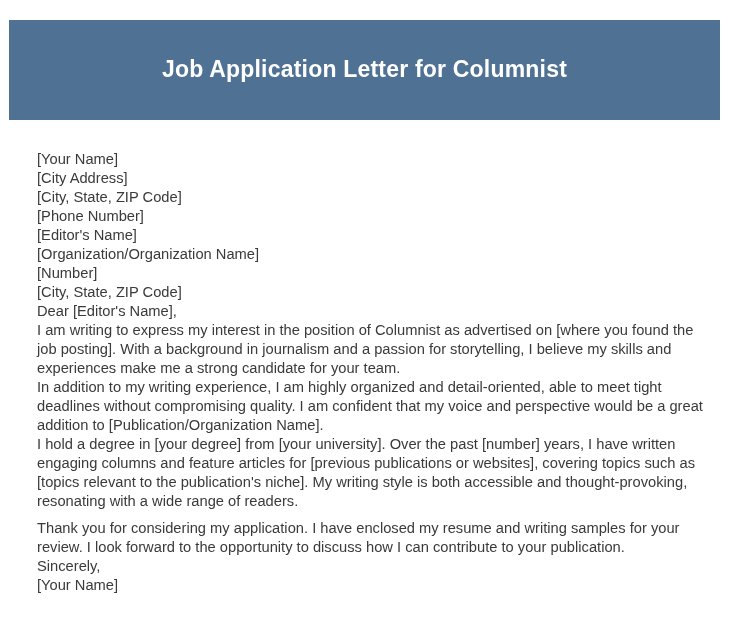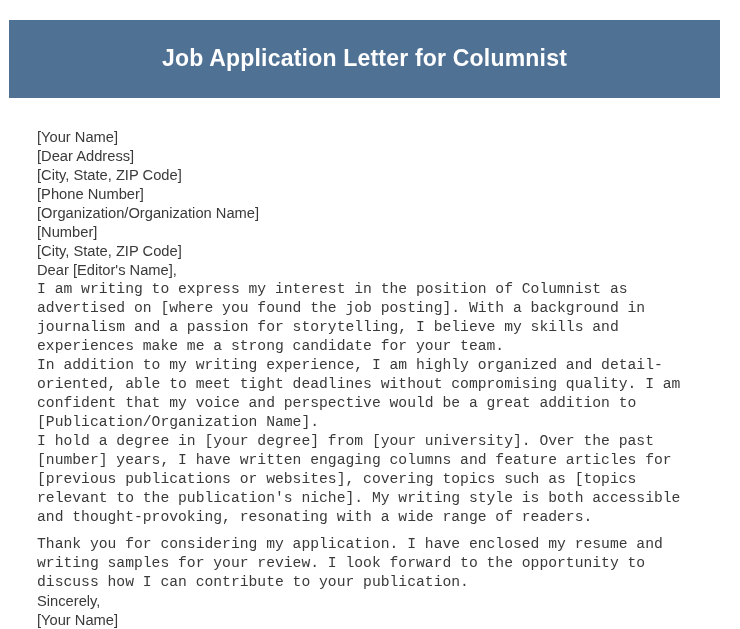--- a/index.html
+++ b/index.html
@@ -15,21 +15,21 @@
     overflow: hidden;
   }
   .page {
     position: relative;
     width: 740px;
     height: 629px;
     box-sizing: border-box;
   }
   .header-banner {
     margin: 20px 20px 0 9px;
-    height: 78px;
+    height: 100px;
     background: #4f7194;
     display: flex;
     align-items: center;
     justify-content: center;
   }
   .header-title {
     color: #ffffff;
     font-size: 23px;
     font-weight: bold;
     letter-spacing: 0.2px;
@@ -43,45 +43,45 @@
     line-height: 19px;
     color: #3a3a3a;
   }
   .line {
     white-space: pre-wrap;
   }
   .para {
     margin: 0;
     padding: 0;
     text-align: left;
-    font-family: Liberation Mono, monospace;
   }
   .spacer-sm {
     height: 8px;
   }
 </style>
 </head>
 <body>
 
 <div class="page">
 
   <div class="header-banner">
     <div class="header-title">Job Application Letter for Columnist</div>
   </div>
 
   <div class="letter-body">
 
     <div>
       <div class="line">[Your Name]</div>
-      <div class="line">[Dear Address]</div>
+      <div class="line">[City Address]</div>
       <div class="line">[City, State, ZIP Code]</div>
       <div class="line">[Phone Number]</div>
     </div>
 
     <div>
+      <div class="line">[Editor's Name]</div>
       <div class="line">[Organization/Organization Name]</div>
       <div class="line">[Number]</div>
       <div class="line">[City, State, ZIP Code]</div>
     </div>
 
     <div class="line">Dear [Editor's Name],</div>
 
     <p class="para">I am writing to express my interest in the position of Columnist as advertised on [where you found the job posting]. With a background in journalism and a passion for storytelling, I believe my skills and experiences make me a strong candidate for your team.</p>
     <p class="para">In addition to my writing experience, I am highly organized and detail-oriented, able to meet tight deadlines without compromising quality. I am confident that my voice and perspective would be a great addition to [Publication/Organization Name].</p>
     <p class="para">I hold a degree in [your degree] from [your university]. Over the past [number] years, I have written engaging columns and feature articles for [previous publications or websites], covering topics such as [topics relevant to the publication's niche]. My writing style is both accessible and thought-provoking, resonating with a wide range of readers.</p>

